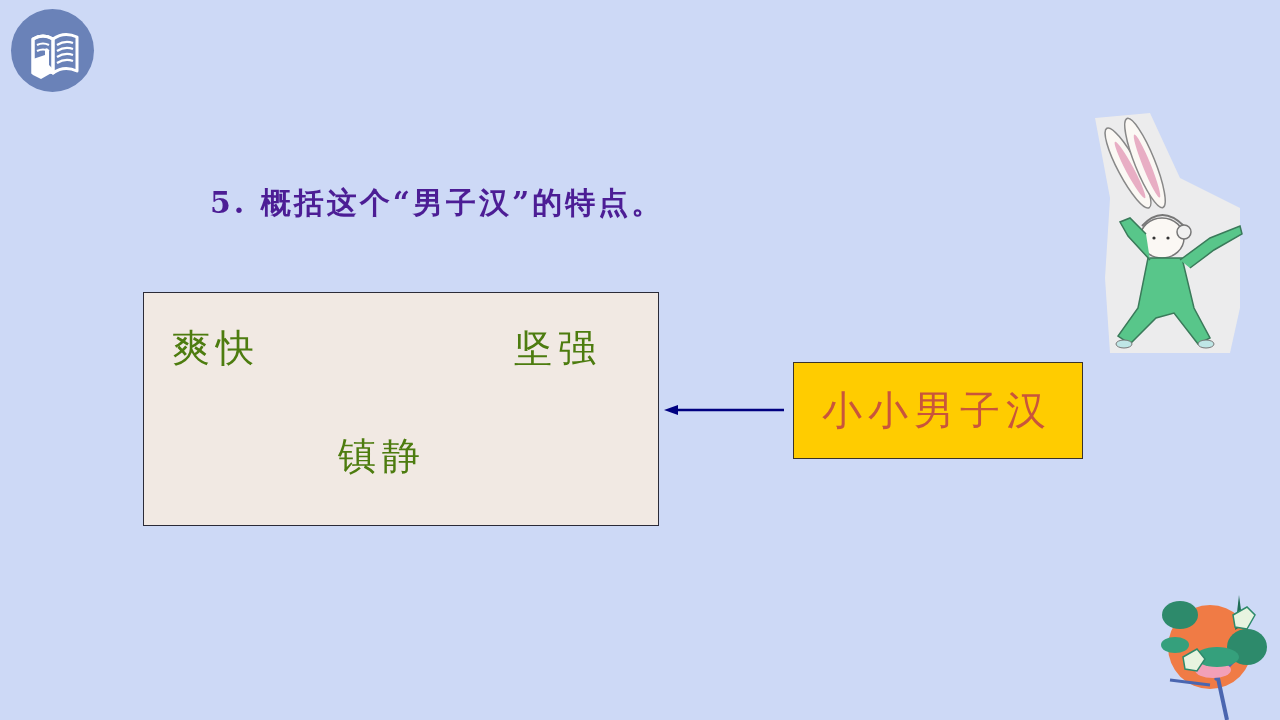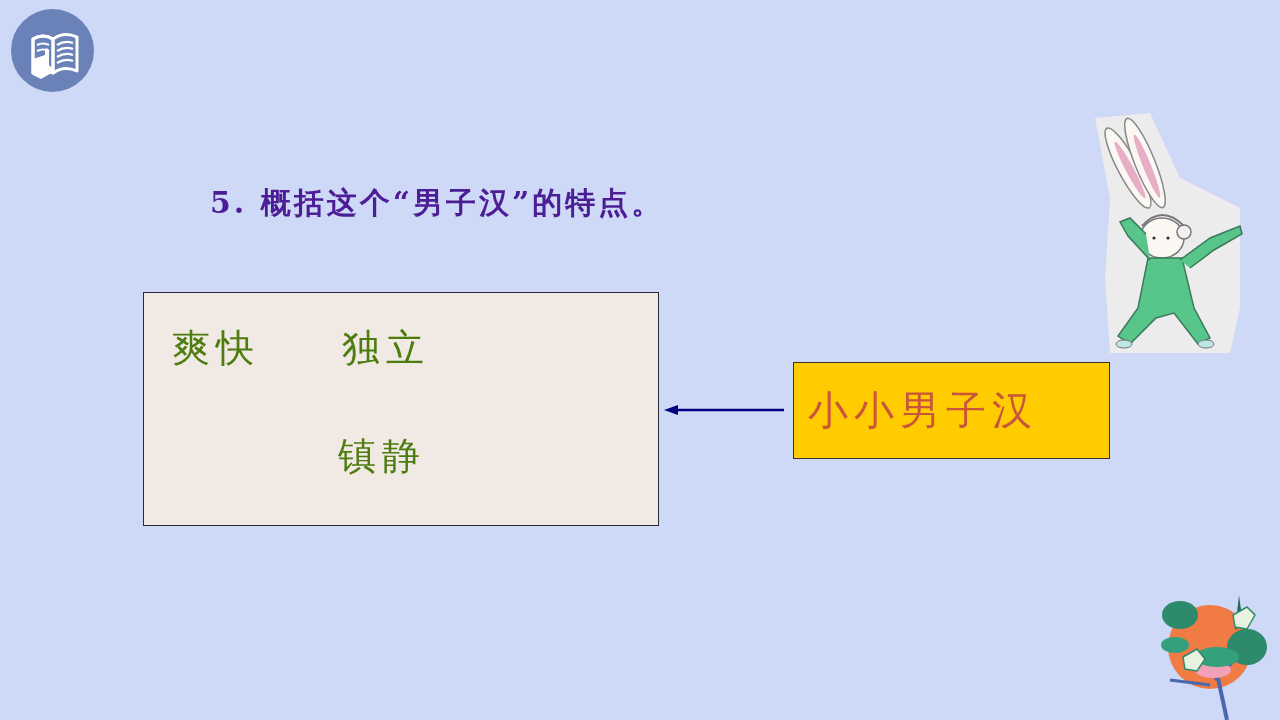--- a/index.html
+++ b/index.html
@@ -23,23 +23,23 @@
       background:#f1e9e3; border:1.5px solid #2b2b38; box-sizing:border-box;
     }
     .trait {
       position:absolute; font-size:38px; color:#4d7c0f; letter-spacing:6px;
       line-height:50px; white-space:nowrap;
     }
     .arrow {
       position:absolute; left:664px; top:402px; width:120px; height:16px;
     }
     .label-box {
-      position:absolute; left:793px; top:362px; width:317px; height:97px;
+      position:absolute; left:793px; top:362px; width:290px; height:97px;
       background:#ffcc00; border:1.5px solid #3a3228; box-sizing:border-box;
-      display:flex; align-items:center; padding-left:14px;
+      display:flex; align-items:center; padding-left:28px;
     }
     .label-box span {
       font-size:40px; color:#c9553b; letter-spacing:6px; white-space:nowrap;
     }
     .rabbit { position:absolute; left:1090px; top:108px; }
     .flower { position:absolute; left:1155px; top:585px; }
   </style>
 </head>
 <body>
 
@@ -59,21 +59,21 @@
         <path d="M26 42 Q32 39 38 42"></path>
     </g>
     <path d="M22 50 L34 46 L34 40 Q37 38 38 42 L38 56 L44 62 L30 70 L22 66 Z" fill="#ffffff"></path>
   </svg>
 </div>
 
 <div class="title">5. 概括这个“男子汉”的特点。</div>
 
 <div class="traits-box">
   <span class="trait" style="left:28px; top:30px;">爽快</span>
-  <span class="trait" style="left:198px; top:30px;">独立</span>
+  <span class="trait" style="left:370px; top:30px;">坚强</span>
   <span class="trait" style="left:194px; top:138px;">镇静</span>
 </div>
 
 <svg class="arrow" viewBox="0 0 120 16">
   <line x1="10" y1="8" x2="120" y2="8" stroke="#000080" stroke-width="2.5"></line>
   <polygon points="0,8 14,3 14,13" fill="#000080"></polygon>
 </svg>
 
 <div class="label-box">
   <span>小小男子汉</span>

